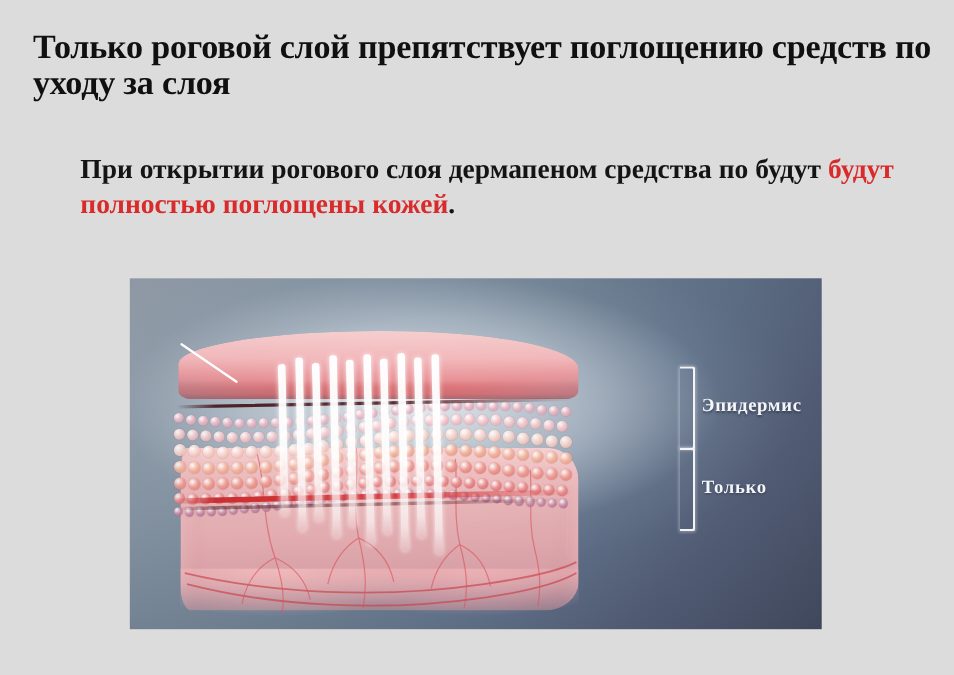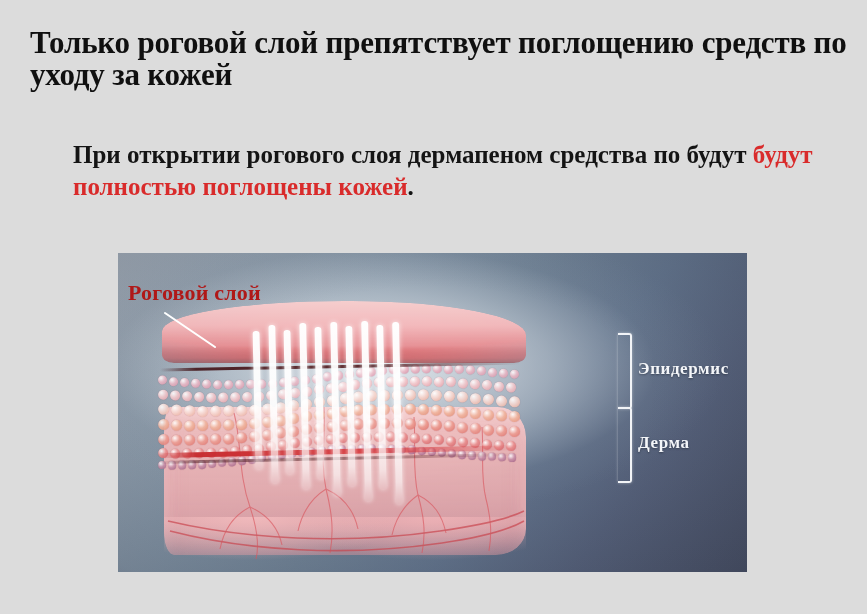--- a/index.html
+++ b/index.html
@@ -223,21 +223,21 @@
     font-size: 17px;
     font-weight: bold;
     letter-spacing: 0.6px;
     text-shadow: 0 1px 2px rgba(30,36,50,0.55);
     white-space: nowrap;
   }
 </style>
 </head>
 <body>
 
-<div id="slide-title">Только роговой слой препятствует поглощению средств по уходу за кожей</div>
+<div id="slide-title">Только роговой слой препятствует поглощению средств по уходу за слоя</div>
 
 <div id="slide-subtitle">
   <span>При открытии рогового слоя дермапеном средства по будут </span><span class="hl">будут полностью поглощены кожей</span><span>.</span>
 </div>
 
 <div id="skin-figure">
 
   <div id="figure-vignette"></div>
 
   <div id="skin-block">
@@ -507,23 +507,22 @@
         <div class="needle" style="left: 146.5px; top: 24px; height: 166px; transform: rotate(-1.2deg);"></div>
         <div class="needle" style="left: 162px; top: 28.4px; height: 152px; transform: rotate(-1.2deg);"></div>
         <div class="needle" style="left: 177.5px; top: 22.9px; height: 174px; transform: rotate(-1.2deg);"></div>
         <div class="needle" style="left: 193px; top: 27.3px; height: 160px; transform: rotate(-1.2deg);"></div>
         <div class="needle" style="left: 208.5px; top: 21.8px; height: 180px; transform: rotate(-1.2deg);"></div>
         <div class="needle" style="left: 224px; top: 26.2px; height: 164px; transform: rotate(-1.2deg);"></div>
         <div class="needle" style="left: 239.5px; top: 22.9px; height: 182px; transform: rotate(-1.2deg);"></div>
       </div>
   </div>
 
-  <div id="corneum-label">Роговой слой</div>
   <svg id="leader-line" viewBox="0 0 60 40">
     <line x1="2" y1="2" x2="52" y2="36" stroke="#ffffff" stroke-width="2.1" stroke-linecap="round"></line>
   </svg>
 
   <div class="bracket" style="left:500px; top:80px;  height:72px;"></div>
   <div class="bracket" style="left:500px; top:154px; height:72px;"></div>
 
   <div class="layer-label" style="left:520px; top:106px;">Эпидермис</div>
-  <div class="layer-label" style="left:520px; top:180px;">Дерма</div>
+  <div class="layer-label" style="left:520px; top:180px;">Только</div>
 </div>
 
 </body></html>

